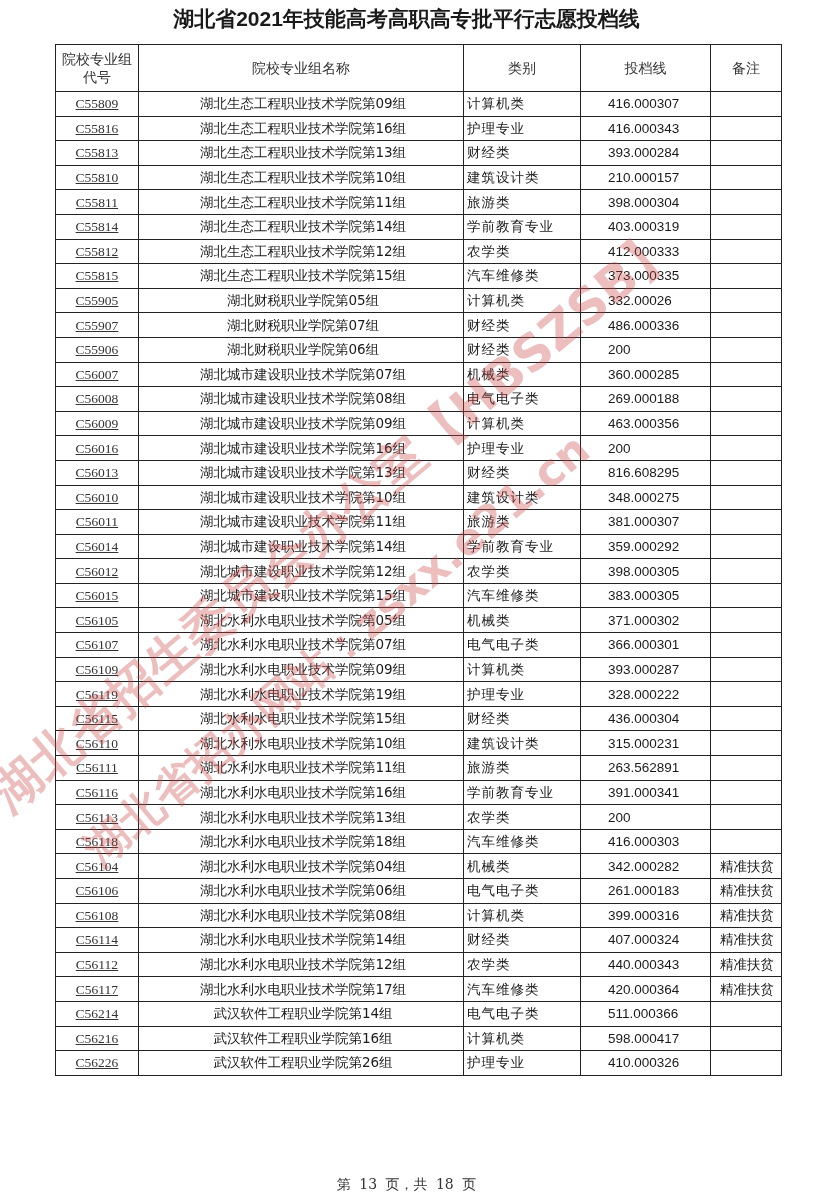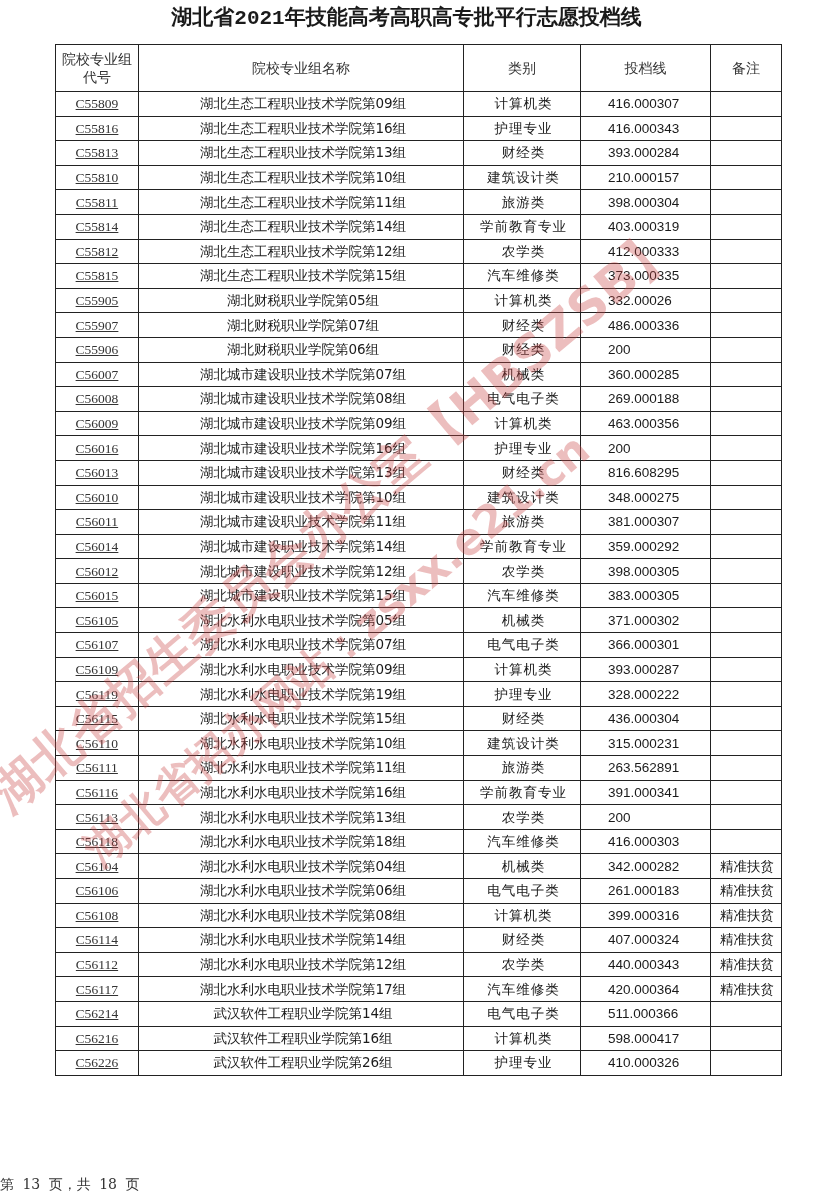--- a/index.html
+++ b/index.html
@@ -1,33 +1,33 @@
 <!DOCTYPE html>
 <html><head>
   <meta charset="utf-8">
   <style>
     html, body { margin: 0; padding: 0; background: #ffffff; }
     body { width: 813px; height: 1200px; position: relative; overflow: hidden;
            font-family: "DejaVu Serif", "Liberation Serif", serif; color: #1a1a1a; }
     .page-title { position: absolute; top: 4px; left: 0; width: 813px; text-align: center;
                   font-size: 21px; font-weight: bold; letter-spacing: 0px; line-height: 30px;
-                  font-family: Liberation Mono, monospace; }
+                  font-family: Liberation Sans, sans-serif; }
     table.grid { position: absolute; top: 44px; left: 55px; border-collapse: collapse;
                  table-layout: fixed; width: 726px; }
     table.grid td, table.grid th { border: 1.5px solid #222; padding: 0; overflow: hidden;
                  white-space: nowrap; font-weight: normal; }
     table.grid th { height: 46px; font-size: 14px; line-height: 18px; color: #333;
                  font-family: "DejaVu Serif", "Liberation Serif", serif; text-align: center; }
     table.grid td { height: 23.6px; font-size: 13.5px; line-height: 23px; }
     .c-code { text-align: center; font-family: "Liberation Serif", "DejaVu Serif", serif; color: #333; font-size: 14px; text-decoration: underline; }
     .c-name { text-align: center; padding-left: 4px !important; font-family: "DejaVu Sans", "Liberation Sans", sans-serif; font-size: 13px; }
-    .c-cat  { text-align: center; padding-left: 3px !important; font-family: "DejaVu Sans", "Liberation Sans", sans-serif; font-size: 13px; letter-spacing: 1px; }
+    .c-cat  { text-align: left; padding-left: 3px !important; font-family: "DejaVu Sans", "Liberation Sans", sans-serif; font-size: 13px; letter-spacing: 1px; }
     .c-score{ text-align: left; padding-left: 27px !important; font-family: Liberation Sans, sans-serif; font-size: 14px; }
     .c-note { text-align: center; padding-left: 2px !important; font-family: "DejaVu Sans", "Liberation Sans", sans-serif; font-size: 13px; }
-    .footer { position: absolute; top: 1176px; left: 0; width: 813px; 
+    .footer { position: absolute; top: 1176px; left: 0; width: 813px; text-align: center;
               font-size: 14px; font-family: "DejaVu Serif", "Liberation Serif", serif; color: #333; word-spacing: 4px; }
     .watermark { position: absolute; pointer-events: none; color: rgba(200, 70, 70, 0.35);
                  font-family: "DejaVu Sans", "Liberation Sans", sans-serif; font-weight: bold;
                  white-space: nowrap; transform-origin: left bottom; }
     .wm1 { left: 20px; top: 760px; font-size: 50px; transform: rotate(-40deg); }
     .wm2 { left: 110px; top: 820px; font-size: 44px; transform: rotate(-40deg); }
   </style>
 </head>
 <body>
 

